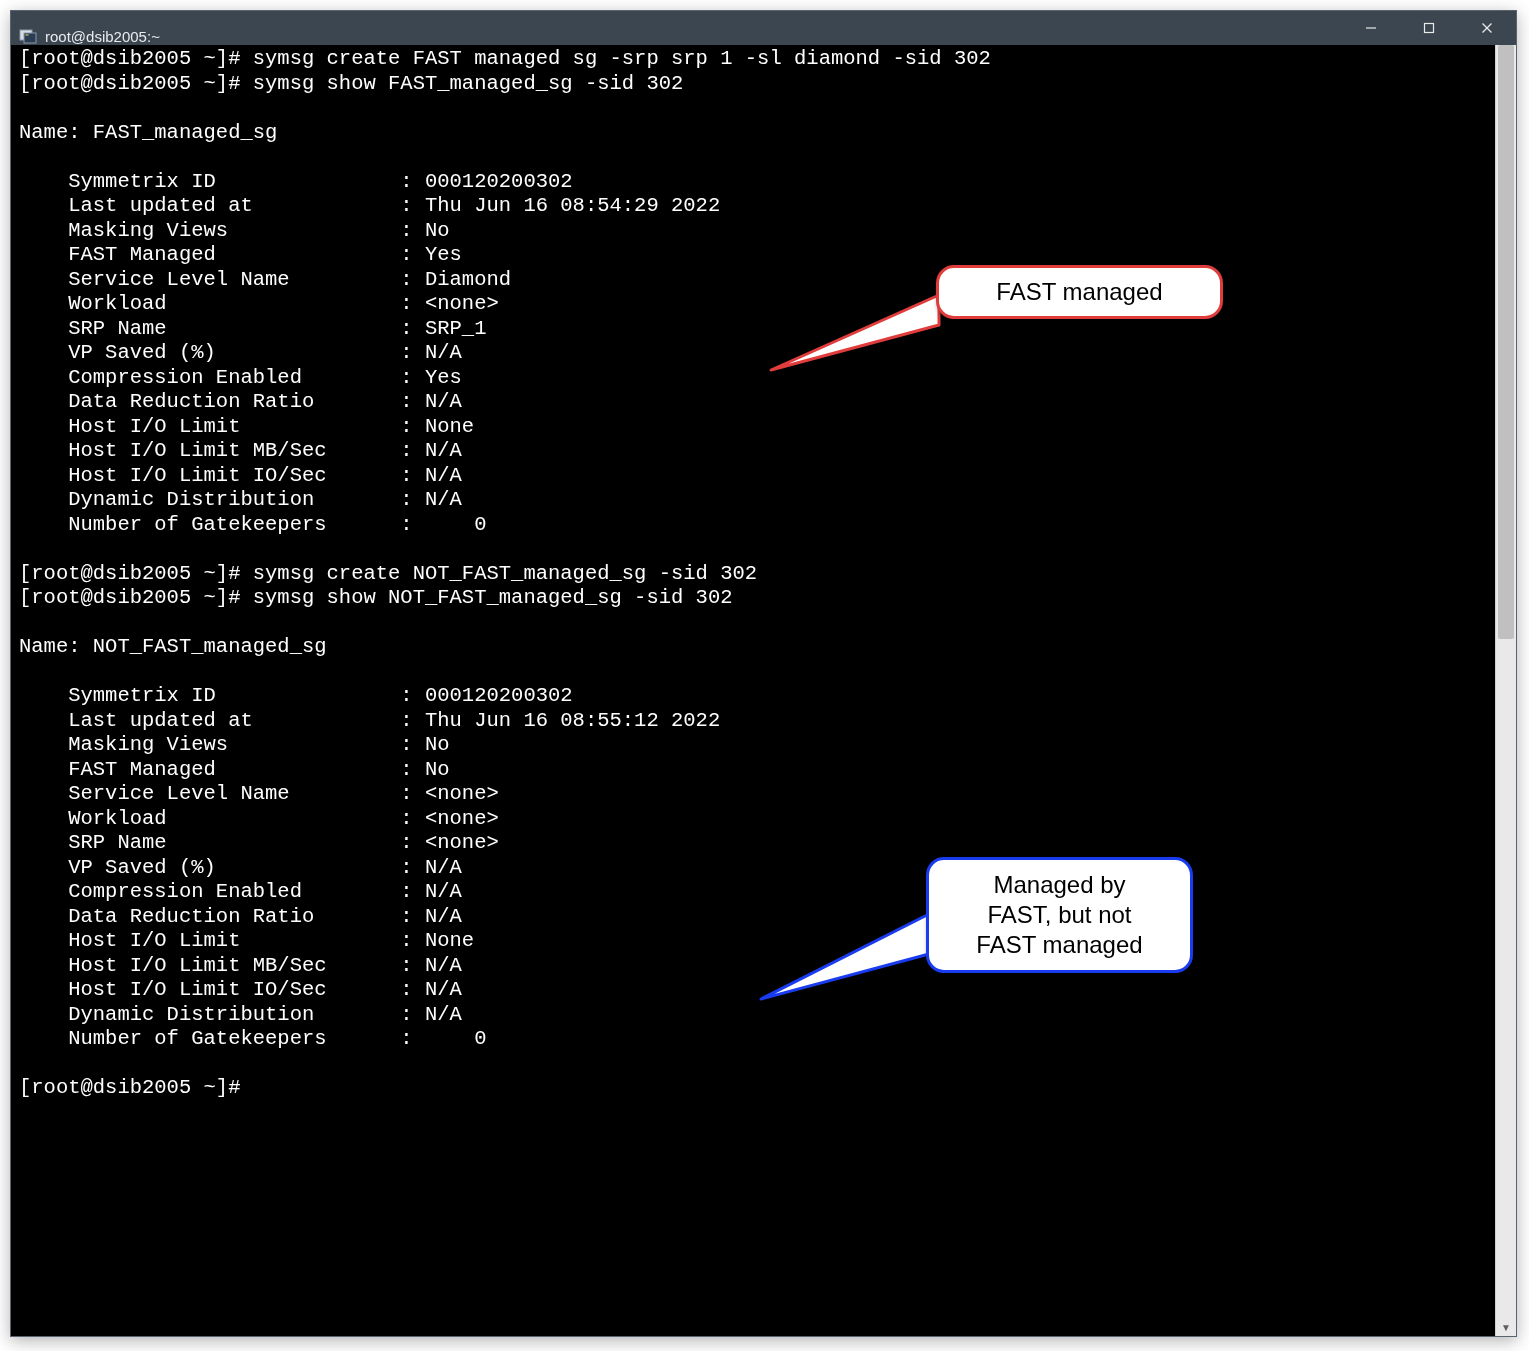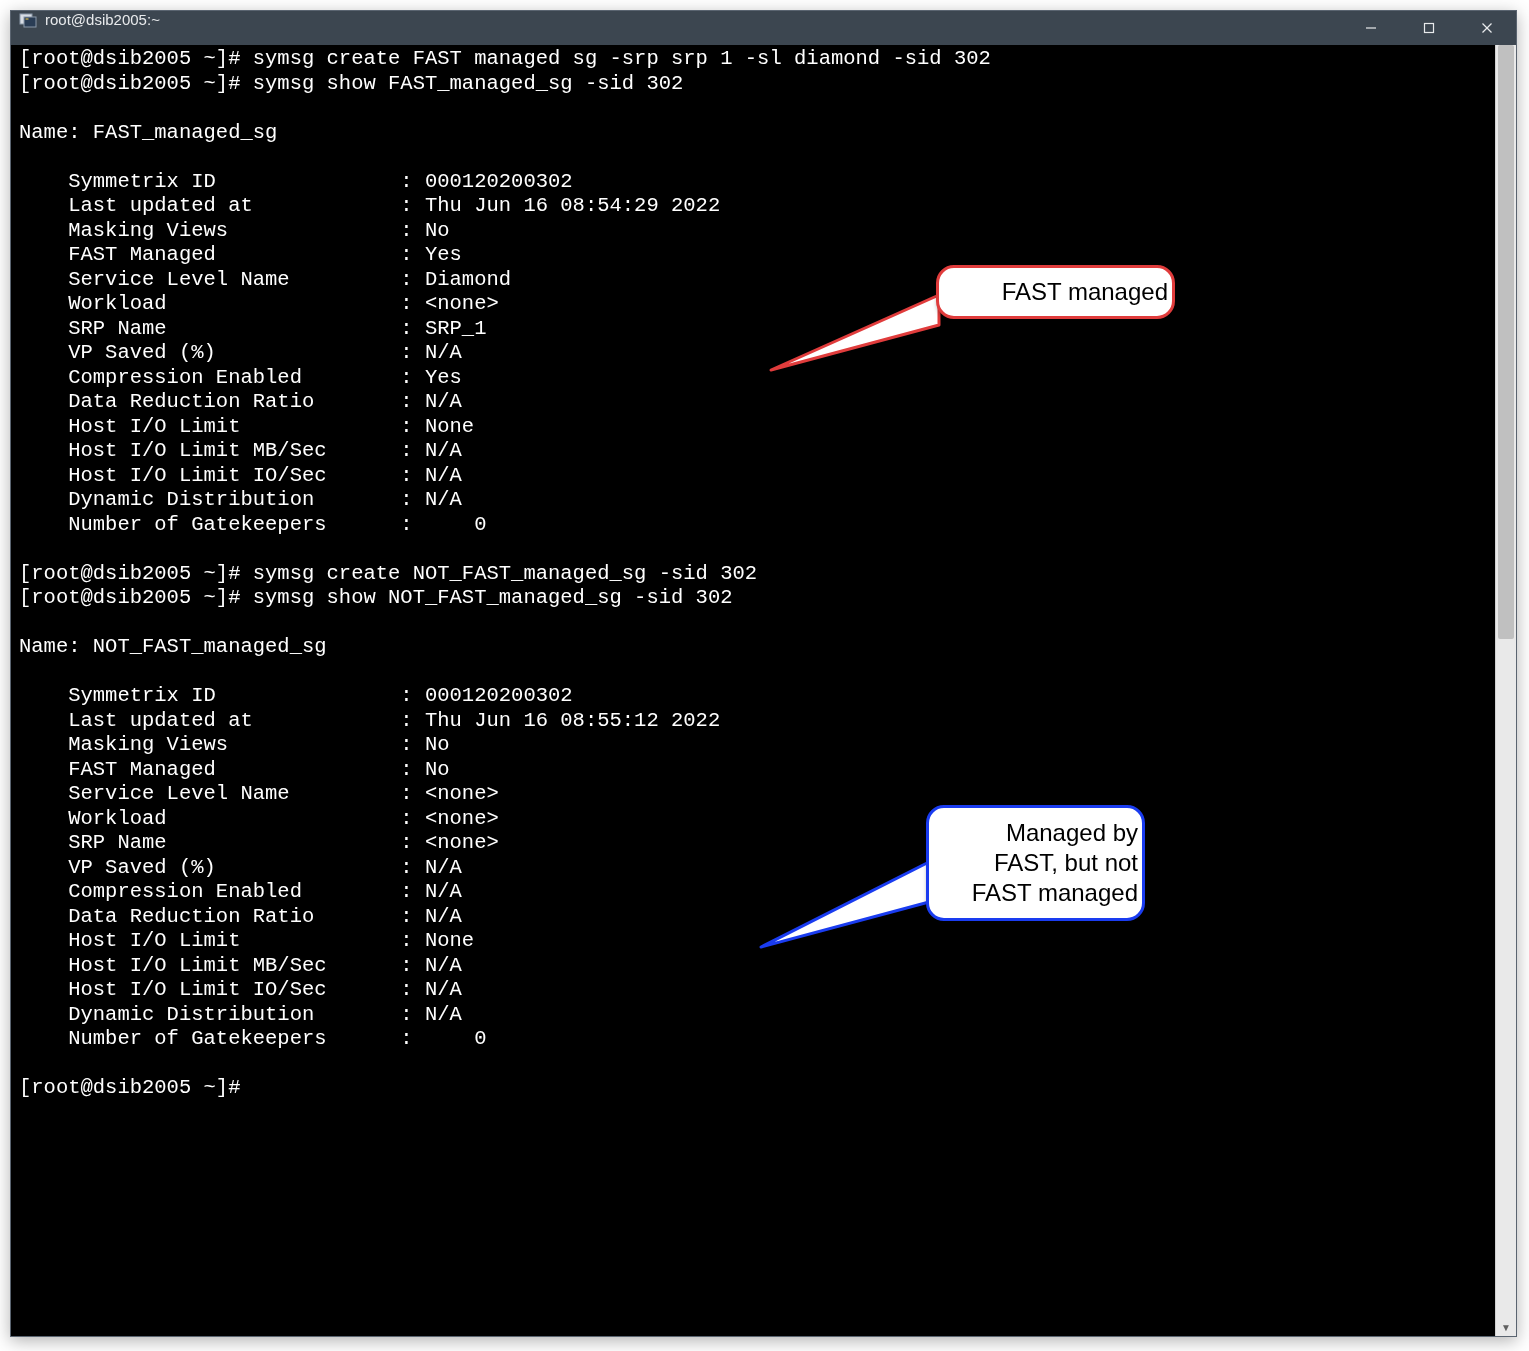--- a/index.html
+++ b/index.html
@@ -1,31 +1,31 @@
 <!DOCTYPE html>
 <html><head>
 <meta charset="utf-8">
 <style>
   html,body{margin:0;padding:0;width:1529px;height:1351px;background:#fff;font-family:"Segoe UI",Tahoma,sans-serif;overflow:hidden}
   .window{position:absolute;left:10px;top:10px;width:1505px;height:1325px;border:1px solid #5a6470;box-shadow:0 4px 16px rgba(0,0,0,.3)}
-  .titlebar{height:34px;background:#3c4650;display:flex;align-items:flex-start;color:#e8eaec;font-size:15px;user-select:none}
+  .titlebar{height:34px;background:#3c4650;display:flex;align-items:flex-end;color:#e8eaec;font-size:15px;user-select:none}
   .titlebar .icon{width:18px;height:18px;margin:0 8px;position:relative;display:inline-block}
   .titlebar .icon svg{width:18px;height:18px}
   .titlebar .title{flex:1}
   .winbtn{width:58px;height:34px;display:flex;align-items:center;justify-content:center;color:#e8eaec}
   .winbtn svg{width:12px;height:12px}
   .client{position:relative;height:calc(100% - 34px);background:#000}
   .scrollbar{position:absolute;right:0;top:0;width:20px;height:100%;background:#e9e9e9;border-left:1px solid #d0d0d0}
   .scrollbar .thumb{position:absolute;left:2px;right:2px;top:0;height:46%;background:#c0c0c0;border-radius:2px}
   .scrollbar .arrow{position:absolute;left:0;right:0;height:18px;display:flex;align-items:center;justify-content:center;color:#606060;font-size:10px}
   .scrollbar .arrow.up{top:0}
   .scrollbar .arrow.down{bottom:0}
   .term{position:absolute;left:0;top:0;right:20px;bottom:0;padding:2px 8px;font-family:"Consolas","Courier New",monospace;font-size:20.5px;line-height:24.5px;color:#fff;white-space:pre}
   .callout{position:absolute}
-  .callout .bubble{position:absolute;background:#fff;border:3px solid;border-radius:18px;padding:10px 4px;font-family:Arial,Helvetica,sans-serif;font-size:24px;text-align:right;box-shadow:1px 2px 4px rgba(0,0,0,.35)}
+  .callout .bubble{position:absolute;background:#fff;border:3px solid;border-radius:18px;padding:10px 28px;font-family:Arial,Helvetica,sans-serif;font-size:24px;text-align:center;box-shadow:1px 2px 4px rgba(0,0,0,.35)}
   .callout svg.tail{position:absolute;overflow:visible}
   .callout-red .bubble{border-color:#e03c3c;color:#000}
   .callout-blue .bubble{border-color:#1a3cf0;color:#000}
 </style>
 </head>
 <body>
 
 <div class="window">
   <div class="titlebar">
     <span class="icon">
@@ -104,21 +104,21 @@
       <div class="arrow down">▼</div>
     </div>
 
     <div class="callout callout-red" style="left:740px;top:185px;width:500px;height:170px">
       <svg class="tail" style="left:0;top:0" width="260" height="170">
         <polygon points="20,140 188,65 188,95" fill="#fff" stroke="#e03c3c" stroke-width="3" stroke-linejoin="round"></polygon>
       </svg>
       <div class="bubble" style="left:185px;top:35px;min-width:225px">FAST managed</div>
     </div>
 
-    <div class="callout callout-blue" style="left:730px;top:732px;width:520px;height:230px">
+    <div class="callout callout-blue" style="left:730px;top:784px;width:520px;height:230px">
       <svg class="tail" style="left:0;top:0" width="280" height="220">
         <polygon points="20,170 188,85 188,125" fill="#fff" stroke="#1a3cf0" stroke-width="3" stroke-linejoin="round"></polygon>
       </svg>
       <div class="bubble" style="left:185px;top:28px;min-width:205px;white-space:pre-line;line-height:1.25">Managed by
 FAST, but not
 FAST managed</div>
     </div>
 
   </div>
 </div>

